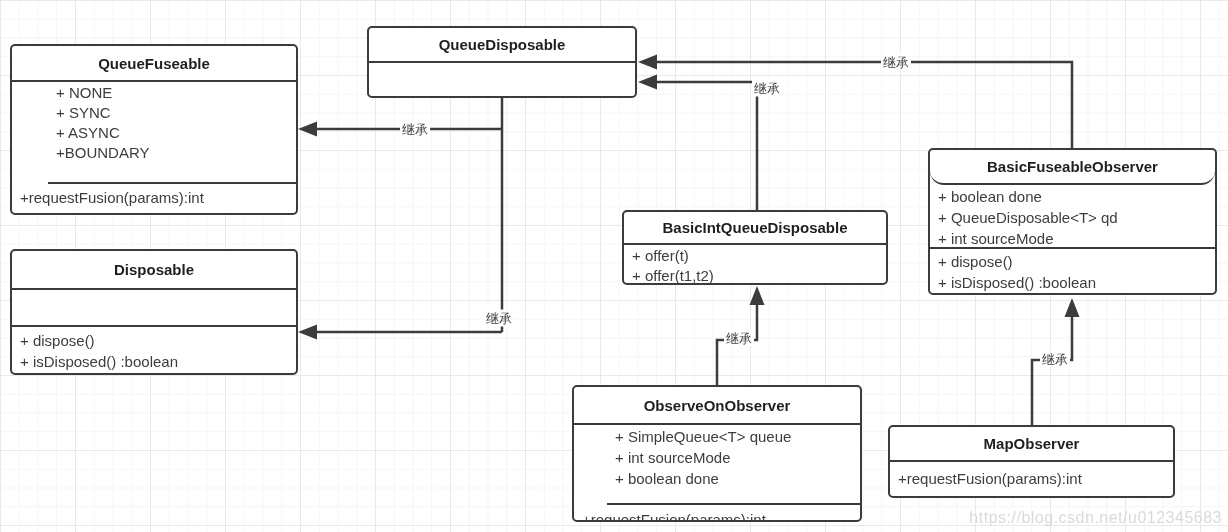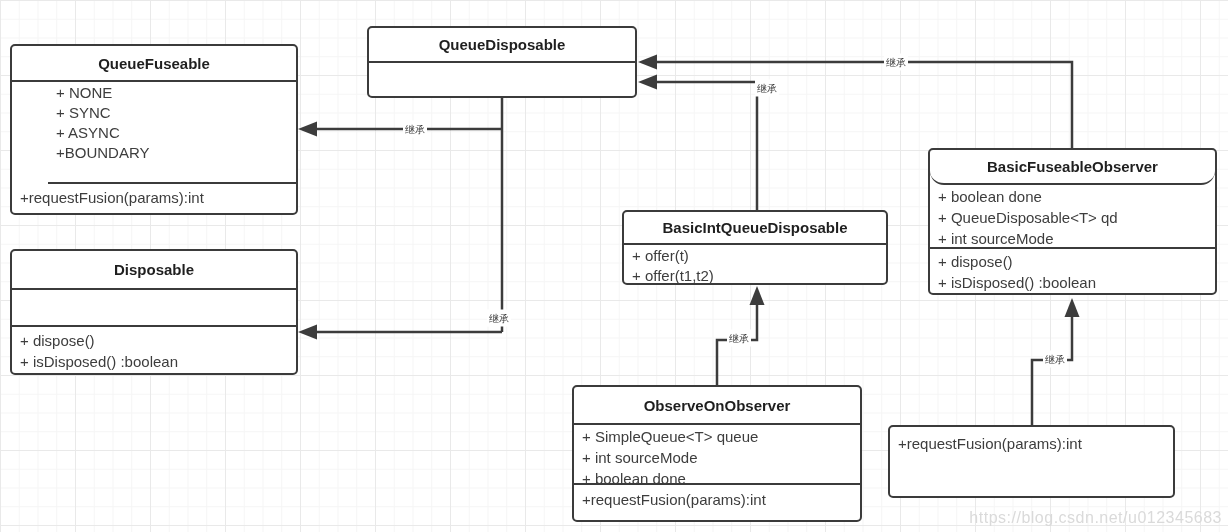--- a/index.html
+++ b/index.html
@@ -39,21 +39,21 @@
     flex:none; padding:1px 8px; font-size:15px; overflow:hidden;
   }
   .uml-section.divider { border-bottom:2px solid #3b3b3b; }
   .uml-row { line-height:20px; white-space:nowrap; }
   .lh21 .uml-row { line-height:21px; }
 
   .edge-label {
     position:absolute; z-index:3;
     transform:translate(-50%,-50%);
     background:#fff; padding:0 2px;
-    font-size:10px; color:#3d3d3d; line-height:17px;
+    font-size:13px; color:#3d3d3d; line-height:17px;
     white-space:nowrap;
   }
 
   .watermark {
     position:absolute; z-index:4;
     right:6px; bottom:5px;
     font-size:16px; color:#dadada; letter-spacing:0.5px;
   }
 </style>
 </head>
@@ -127,31 +127,32 @@
       <div class="uml-row">+ int sourceMode</div>
     </div>
     <div class="uml-section lh21" style="flex:1; padding-top:2px;">
       <div class="uml-row">+ dispose()</div>
       <div class="uml-row">+ isDisposed() :boolean</div>
     </div>
   </div>
 
   <div class="uml-class" style="left:572px; top:385px; width:290px; height:137px;">
     <div class="uml-title" style="height:38px;text-align:right;">ObserveOnObserver</div>
-    <div class="uml-section divider lh21" style="height:60px;">
+    <div class="uml-section divider lh21" style="height:80px;margin-left:33px;">
       <div class="uml-row">+ SimpleQueue&lt;T&gt; queue</div>
       <div class="uml-row">+ int sourceMode</div>
       <div class="uml-row">+ boolean done</div>
     </div>
     <div class="uml-section" style="flex:1; padding-top:5px;">
       <div class="uml-row">+requestFusion(params):int</div>
     </div>
   </div>
 
   <div class="uml-class" style="left:888px; top:425px; width:287px; height:73px;">
+    <div class="uml-title" style="height:35px;">MapObserver</div>
     <div class="uml-section" style="flex:1; padding-top:7px;">
       <div class="uml-row">+requestFusion(params):int</div>
     </div>
   </div>
 
   <div class="edge-label" style="left:415px; top:129px;">继承</div>
   <div class="edge-label" style="left:499px; top:318px;">继承</div>
   <div class="edge-label" style="left:896px; top:62px;">继承</div>
   <div class="edge-label" style="left:767px; top:88px;">继承</div>
   <div class="edge-label" style="left:739px; top:338px;">继承</div>

